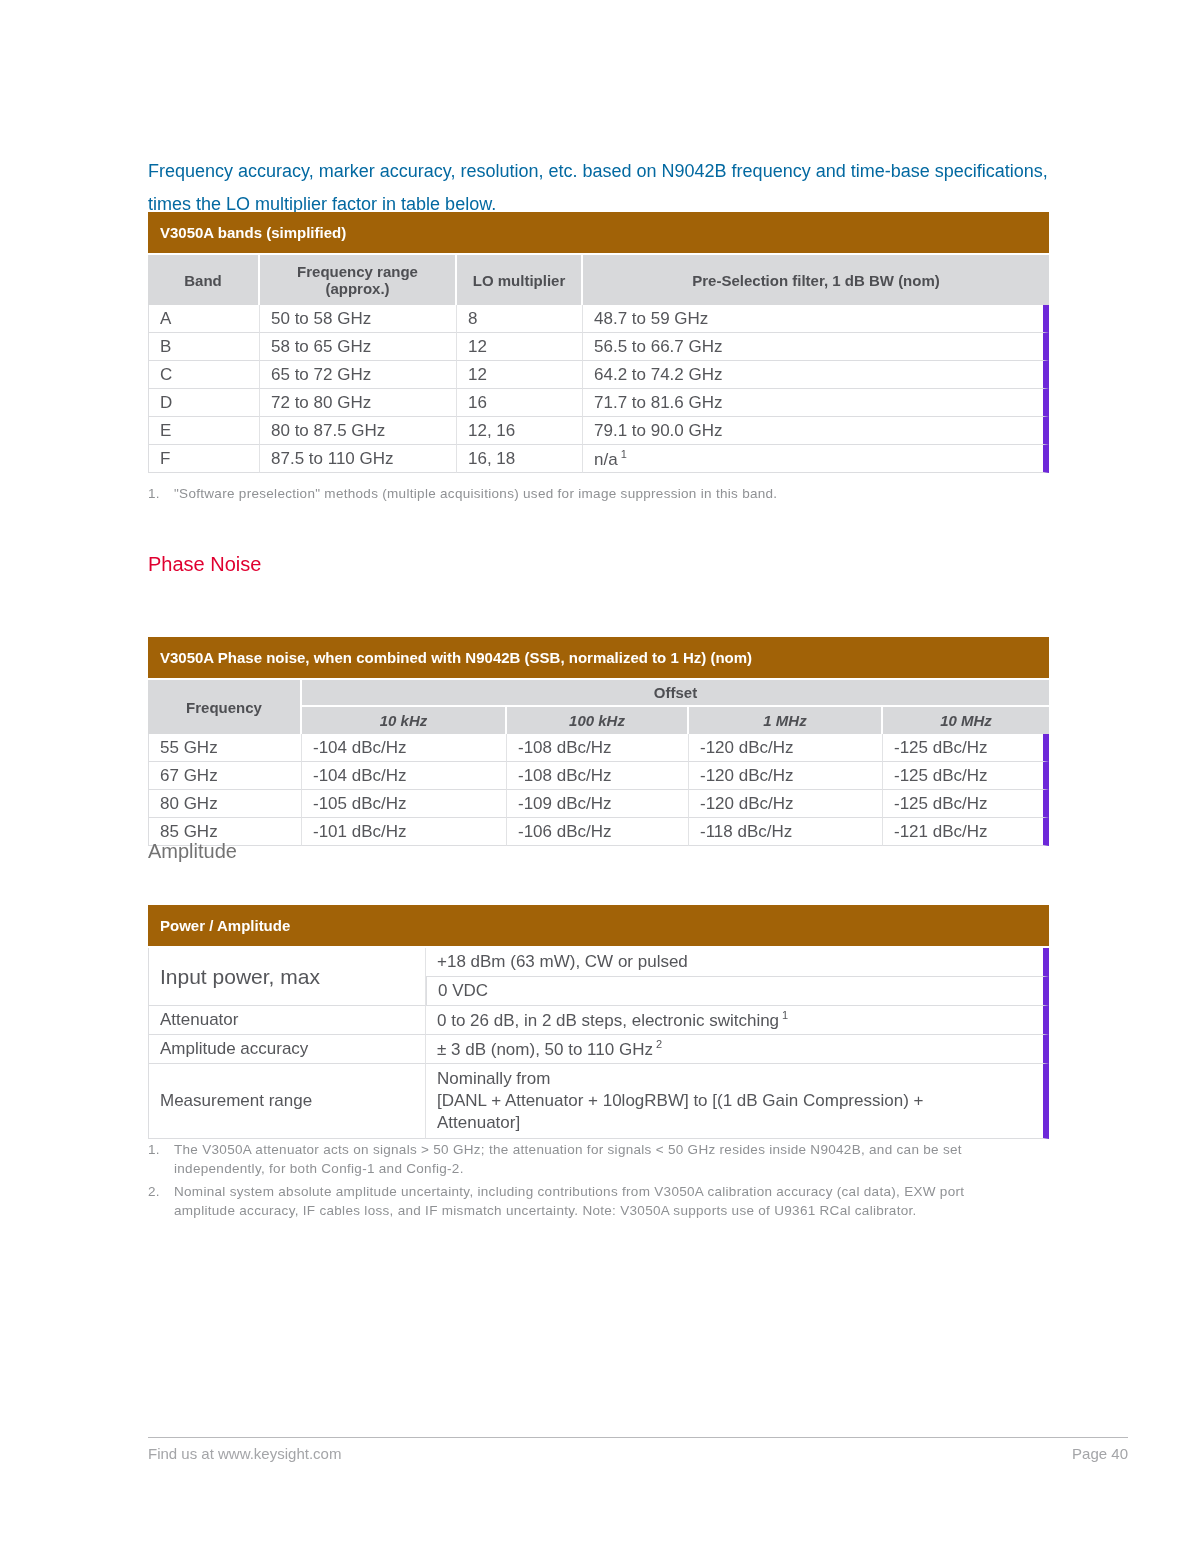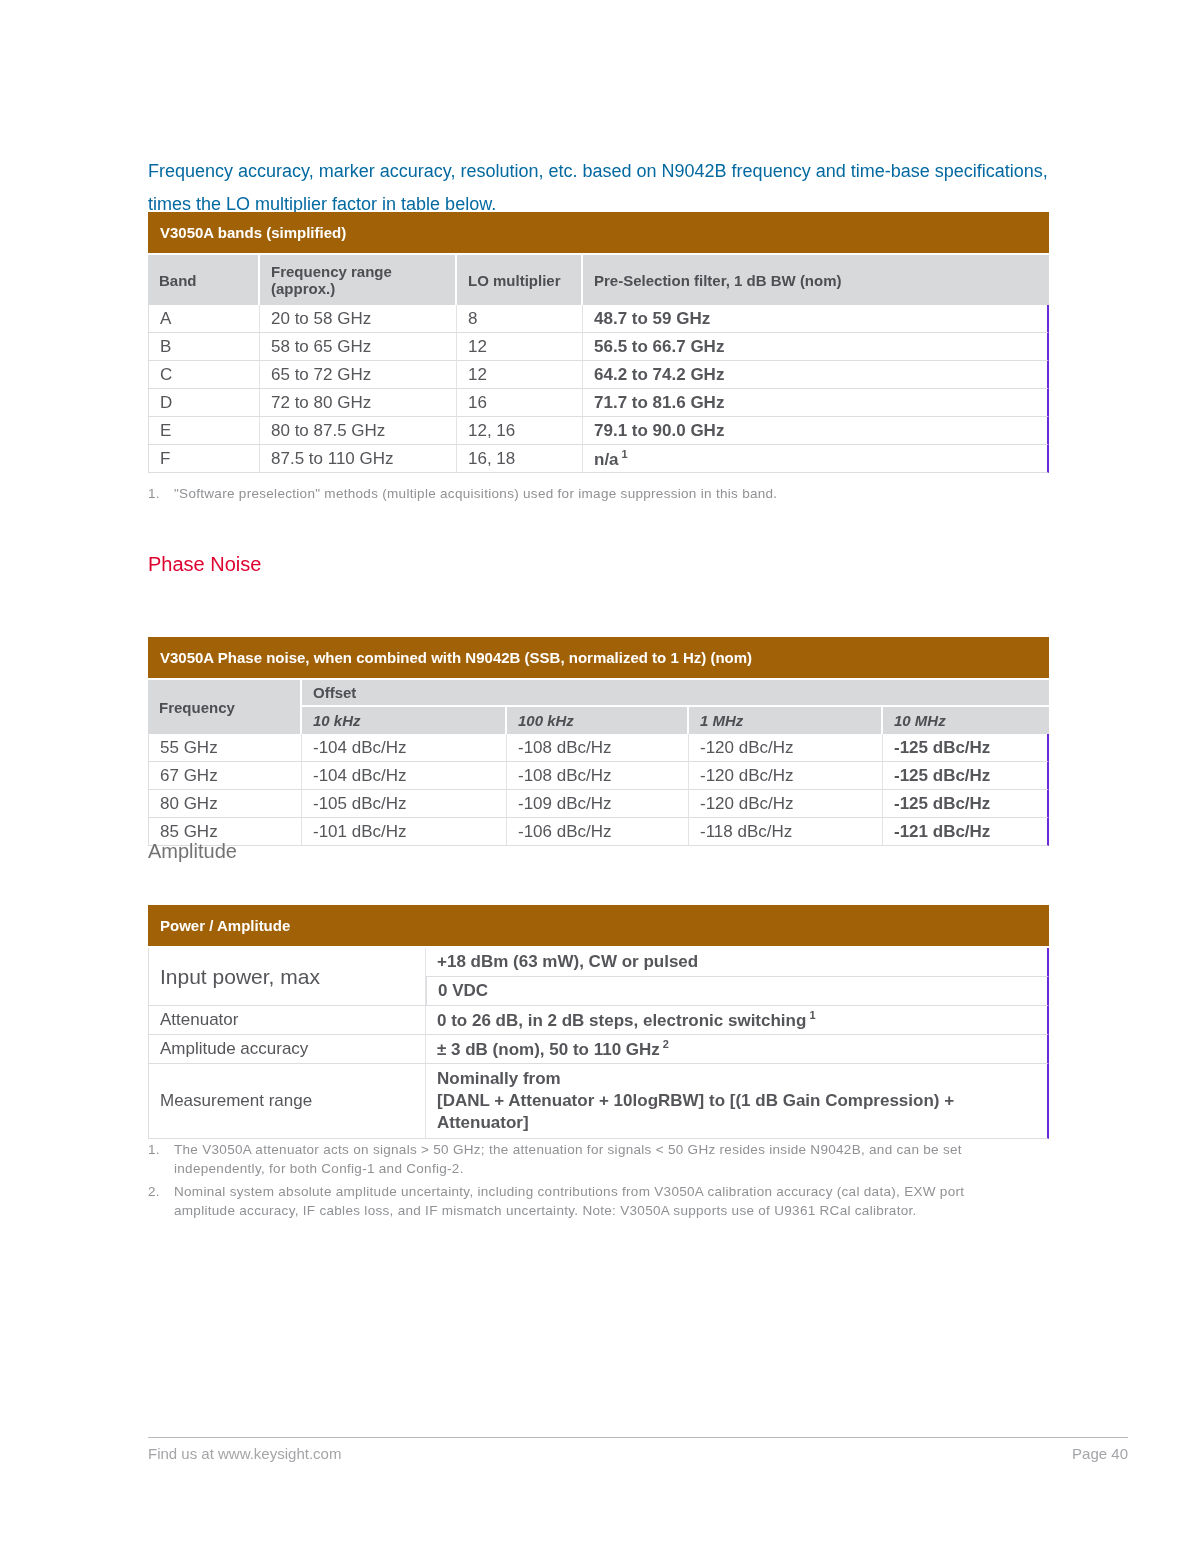--- a/index.html
+++ b/index.html
@@ -24,34 +24,34 @@
   }
   th.tbar {
     background:#a16207; color:#ffffff;
     font-size:15px; font-weight:bold; text-align:left;
     height:19px; padding:12px 12px;
     border-bottom:2px solid #ffffff;
     vertical-align:middle;
   }
   th.ch {
     background:#d8d9db; color:#4e4f53;
-    font-size:15px; font-weight:bold; text-align:left;
+    font-size:15px; font-weight:bold; text-align:center;
     padding:4px 11px; vertical-align:middle;
     border-right:2px solid #ffffff;
   }
   th.ch:last-child { border-right:none; }
   td.c {
     font-size:17px; color:#55565a;
     height:28px; padding:0 11px; vertical-align:middle;
     border-bottom:1px solid #dcdde0;
     border-right:1px solid #e2e3e5;
     background:#ffffff;
   }
   td.c:first-child { border-left:1px solid #dcdde0; }
-  td.c:last-child  { border-right:2px solid #6d28d9;font-weight:bold; }
+  td.c:last-child  { border-right:6px solid #6d28d9; }
   sup.fnref { font-size:11px; margin-left:3px; color:#55565a; }
 
   
   .bands-col-band{width:112px} .bands-col-freq{width:197px}
   .bands-col-lo{width:126px}  .bands-col-pre{width:466px}
 
   
   .ph-col-f{width:154px} .ph-col-1{width:205px} .ph-col-2{width:182px}
   .ph-col-3{width:194px} .ph-col-4{width:166px}
   th.ch.offset { height:24px; border-bottom:2px solid #ffffff; }
@@ -100,21 +100,21 @@
     <th class="tbar" colspan="4">V3050A bands (simplified)</th>
   </tr>
   <tr style="height:50px;">
     <th class="ch">Band</th>
     <th class="ch">Frequency range (approx.)</th>
     <th class="ch">LO multiplier</th>
     <th class="ch">Pre-Selection filter, 1 dB BW (nom)</th>
   </tr>
   <tr>
     <td class="c">A</td>
-    <td class="c">20 to 58 GHz</td>
+    <td class="c">50 to 58 GHz</td>
     <td class="c">8</td>
     <td class="c">48.7 to 59 GHz</td>
   </tr>
   <tr>
     <td class="c">B</td>
     <td class="c">58 to 65 GHz</td>
     <td class="c">12</td>
     <td class="c">56.5 to 66.7 GHz</td>
   </tr>
   <tr>

